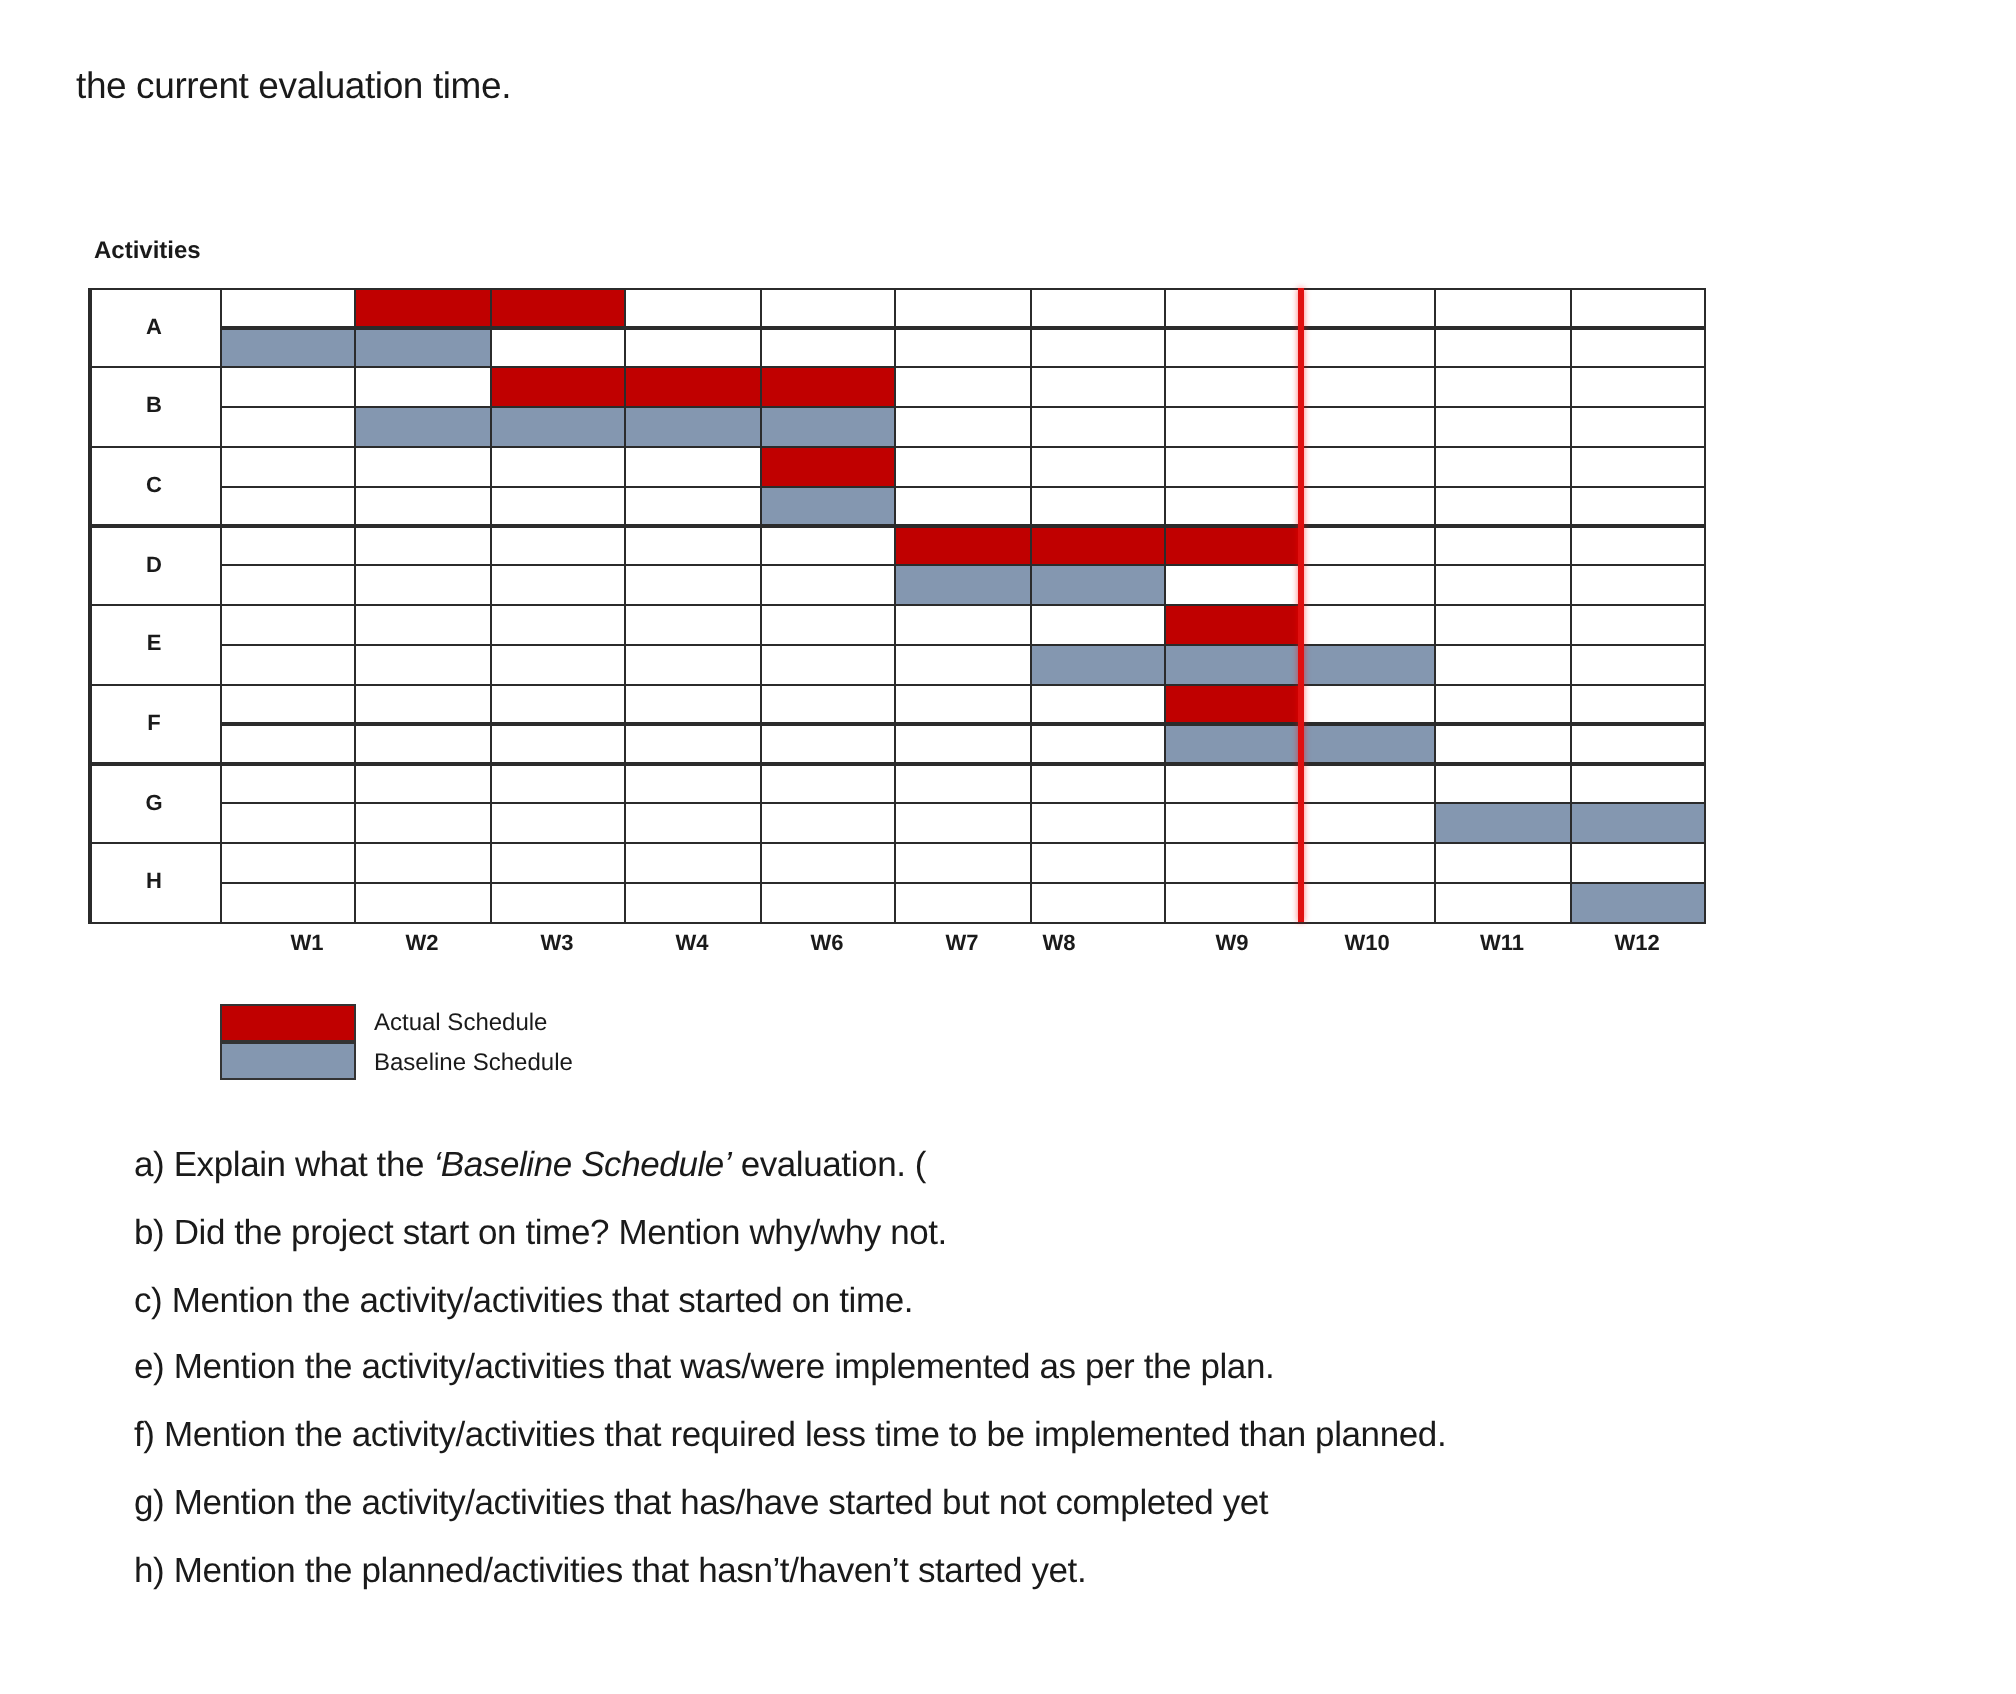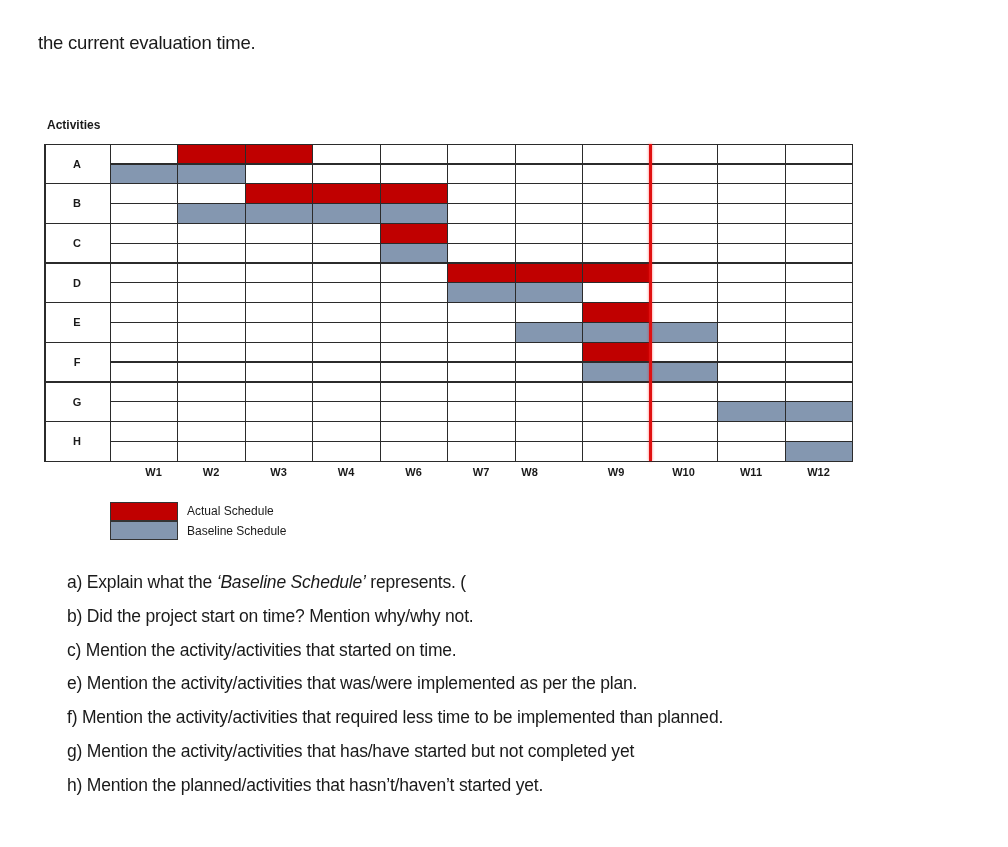--- a/index.html
+++ b/index.html
@@ -135,20 +135,20 @@
   </div>
 
 <div class="legend">
   <div class="legend-swatch" style="top: 0px; background: rgb(192, 0, 0);"></div>
   <div class="legend-text" style="top:2px">Actual Schedule</div>
   <div class="legend-swatch" style="top: 19px; background: rgb(132, 151, 176);"></div>
   <div class="legend-text" style="top:22px">Baseline Schedule</div>
 </div>
 
 <div class="questions">
-  <div><span>a) Explain what the </span><i>‘Baseline Schedule’</i><span> represents. (</span></div>
+  <div><span>a) Explain what the </span><i>‘Baseline Schedule’</i><span> evaluation. (</span></div>
   <div>b) Did the project start on time? Mention why/why not.</div>
   <div>c) Mention the activity/activities that started on time.</div>
   <div>e) Mention the activity/activities that was/were implemented as per the plan.</div>
   <div>f) Mention the activity/activities that required less time to be implemented than planned.</div>
   <div>g) Mention the activity/activities that has/have started but not completed yet</div>
   <div>h) Mention the planned/activities that hasn’t/haven’t started yet.</div>
 </div>
 
 </body></html>

